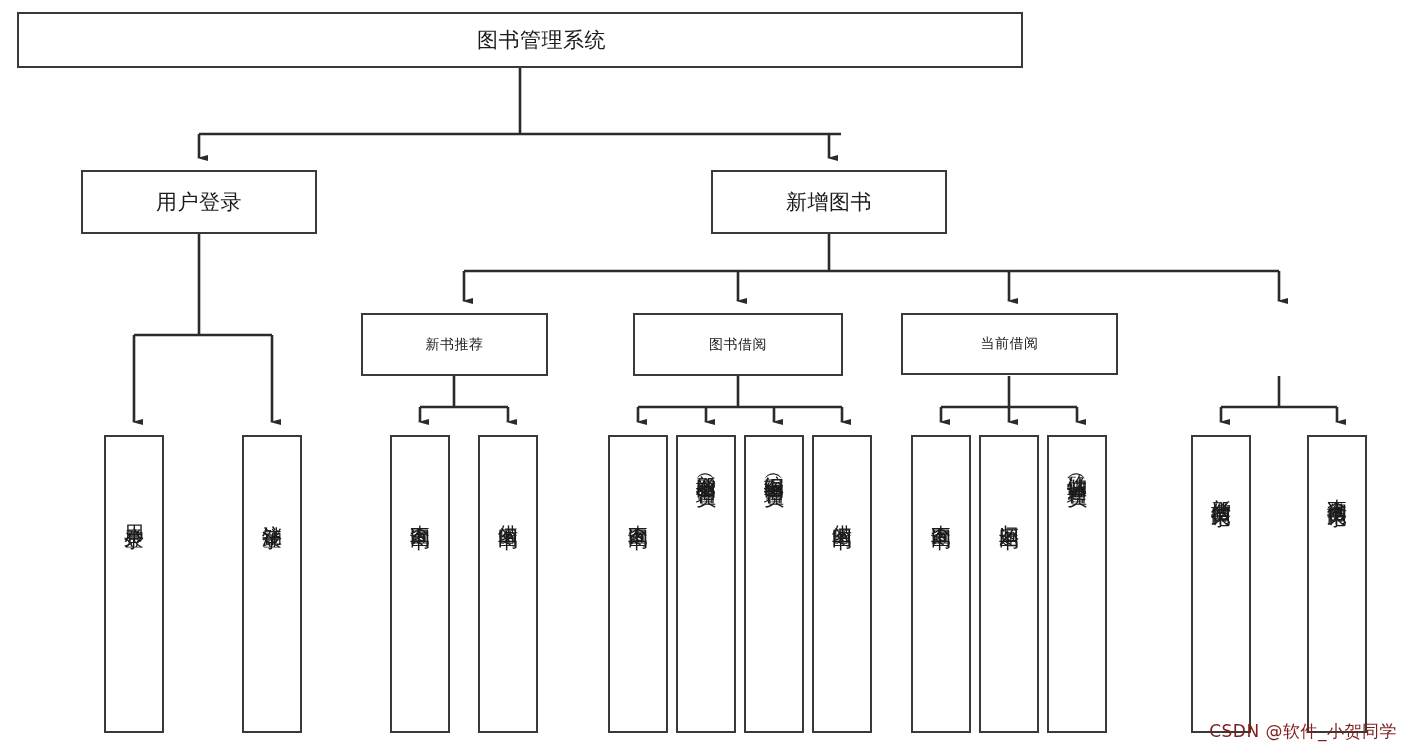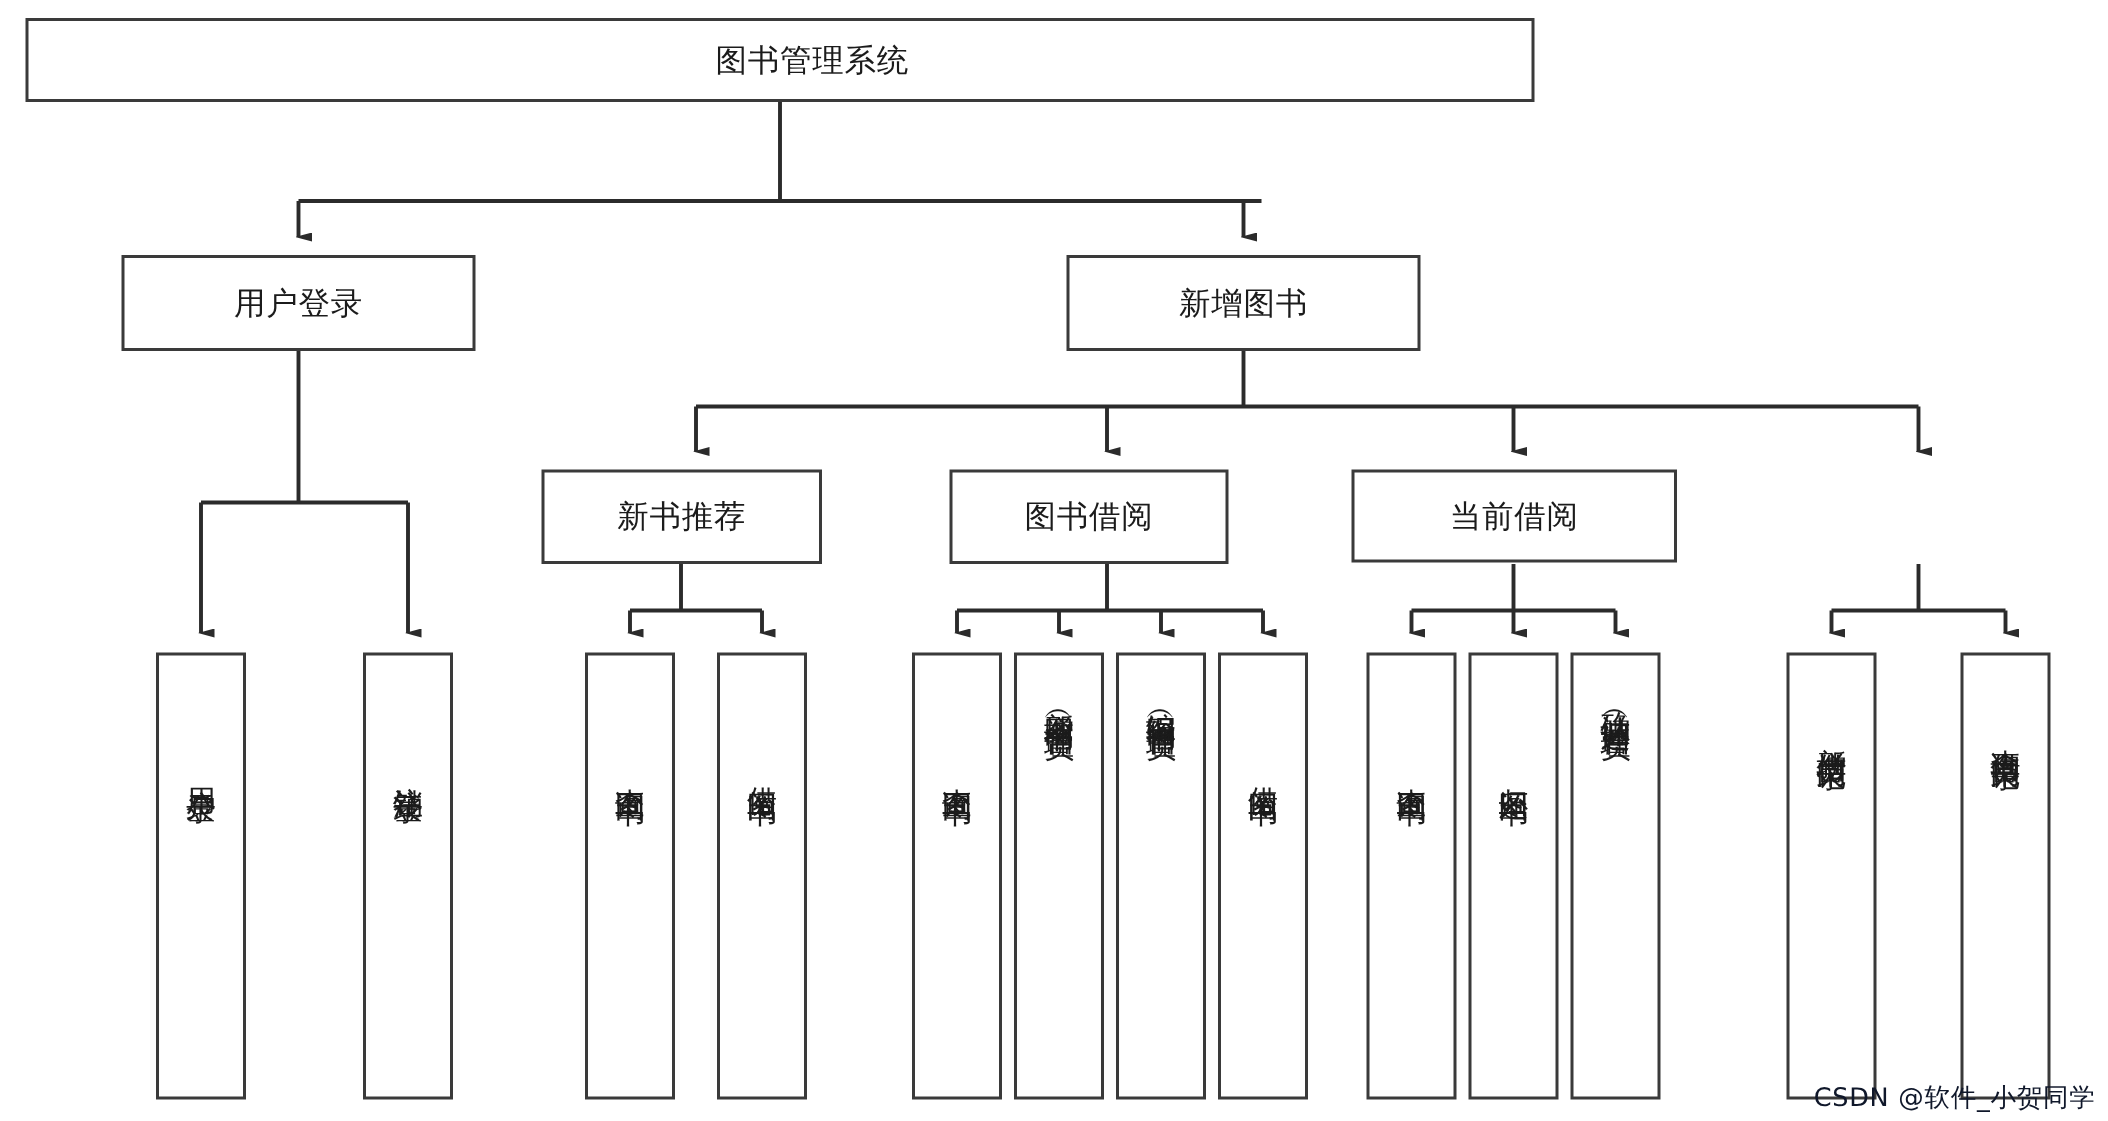--- a/index.html
+++ b/index.html
@@ -38,21 +38,21 @@
   }
   .node-label {
     font-size: 21px;
     line-height: 1.25;
     letter-spacing: 0.5px;
     color: #1b1b1b;
     white-space: nowrap;
   }
   .node.root .node-label { font-size: 21px; }
   .node.level2 .node-label { font-size: 21px; }
-  .node.level3 .node-label { font-size: 21px; }
+  .node.level3 .node-label { font-size: 14px; }
 
   .node.leaf {
     align-items: flex-start;
     justify-content: center;
     padding-top: 12px;
   }
   .node.leaf .node-label {
     writing-mode: vertical-rl;
     text-orientation: upright;
     font-size: 20px;
@@ -63,21 +63,21 @@
   }
   .node.leaf.pad-top { padding-top: 72px; }
   .node.leaf.pad-top-mid { padding-top: 46px; }
   .node.leaf.pad-top-small { padding-top: 22px; }
 
   .watermark {
     position: absolute;
     right: 8px;
     bottom: 4px;
     font-size: 17px;
-    color: #0f172a;
+    color: #7f1d1d;
     white-space: nowrap;
     letter-spacing: 0.5px;
   }
 </style>
 </head>
 <body>
 
 <div id="canvas">
 
   <svg class="edges" viewBox="0 0 1405 747">
@@ -137,21 +137,21 @@
   <div class="node level2" style="left:81px; top:170px; width:236px; height:64px;">
     <span class="node-label">用户登录</span>
   </div>
   <div class="node level2" style="left:711px; top:170px; width:236px; height:64px;">
     <span class="node-label">新增图书</span>
   </div>
 
   <div class="node level3" style="left:361px; top:313px; width:187px; height:63px;">
     <span class="node-label">新书推荐</span>
   </div>
-  <div class="node level3" style="left:633px; top:313px; width:186px; height:63px;">
+  <div class="node level3" style="left:633px; top:313px; width:210px; height:63px;">
     <span class="node-label">图书借阅</span>
   </div>
   <div class="node level3" style="left:901px; top:313px; width:217px; height:62px;">
     <span class="node-label">当前借阅</span>
   </div>
 
   <div class="node leaf pad-top" style="left:104px; top:435px; width:60px; height:298px;">
     <span class="node-label">用户登录</span>
   </div>
   <div class="node leaf pad-top" style="left:242px; top:435px; width:60px; height:298px;">

